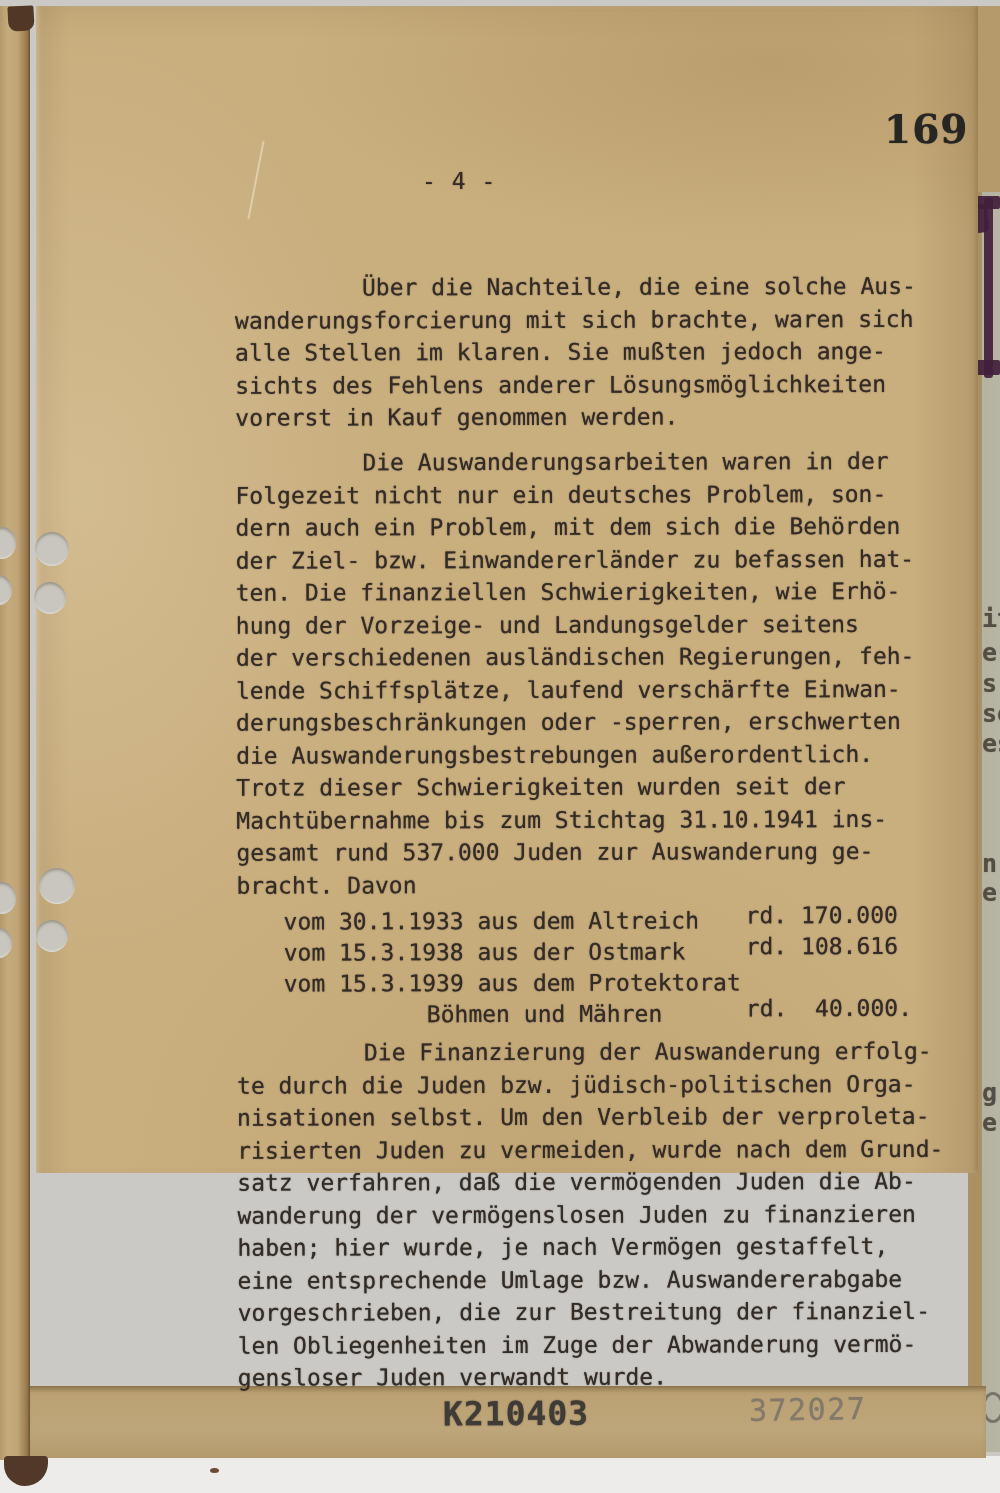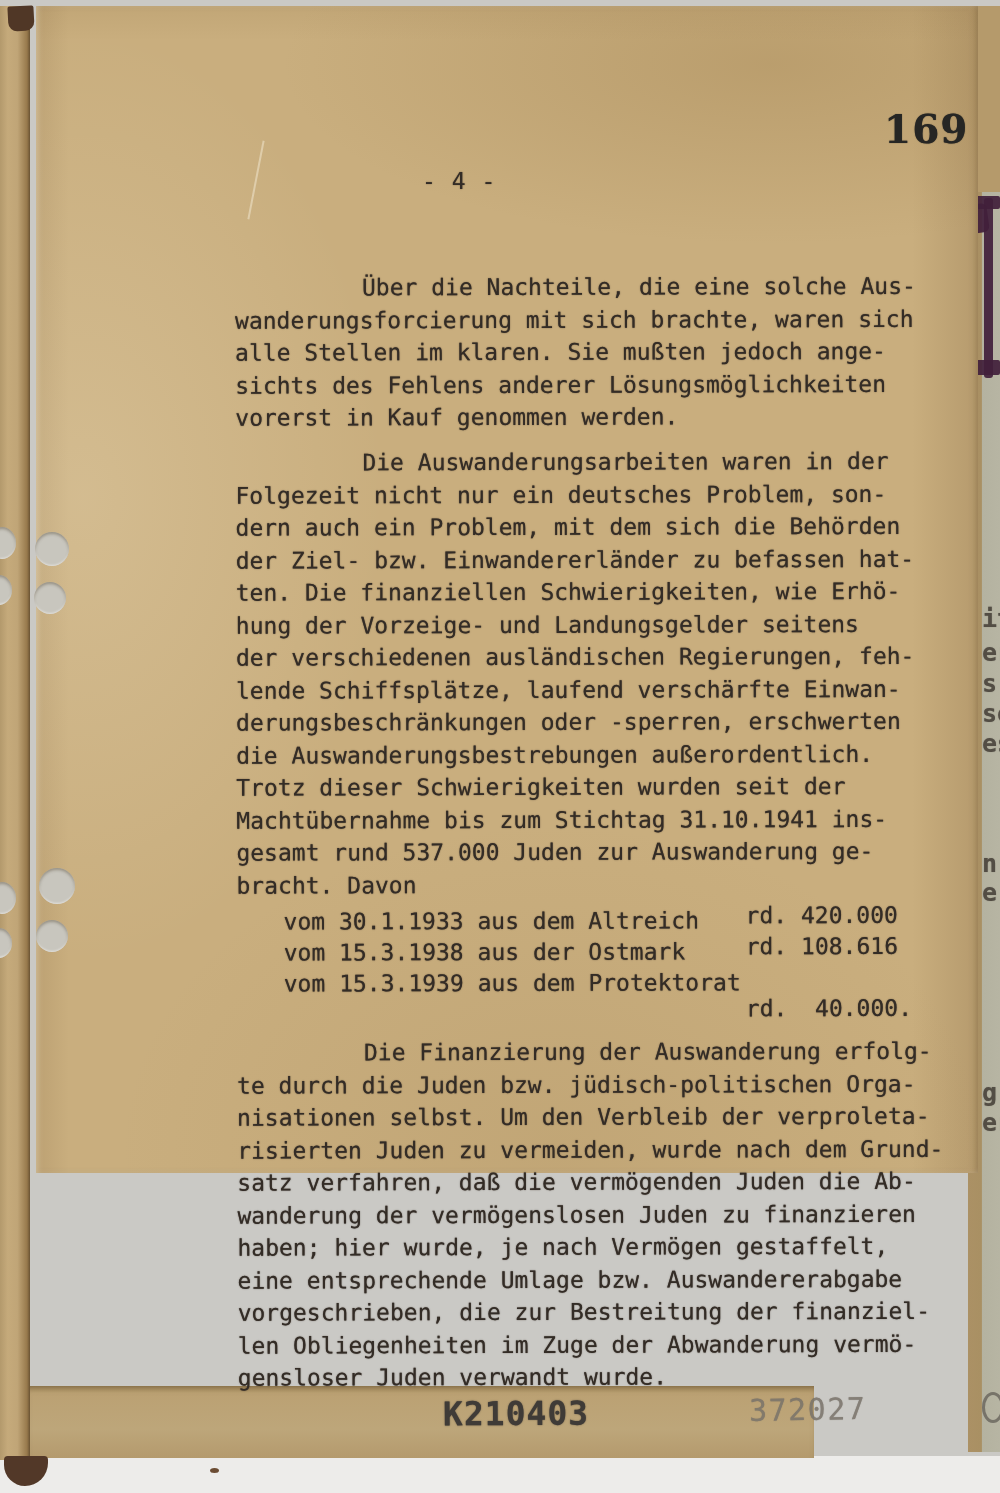--- a/index.html
+++ b/index.html
@@ -43,21 +43,21 @@
     left:8px;top:6px;width:26px;height:25px;background:#503726;
     border-radius:2px 2px 9px 9px;transform:rotate(-3deg);
   }
   .binding-foot{
     left:4px;top:1456px;width:44px;height:30px;background:#523828;
     border-radius:4px 4px 24px 22px;
   }
   .speck{left:210px;top:1468px;width:9px;height:5px;background:#6b4c33;border-radius:50%;}
   
   .bottom-strip{
-    left:28px;top:1386px;width:786px;height:72px;
+    left:28px;top:1386px;width:958px;height:72px;
     background:linear-gradient(180deg,#a98f62 0%,#bba173 10%,#bda67a 60%,#b49a6d 100%);
     box-shadow:inset 0 5px 7px -4px rgba(80,60,30,.55);
   }
   .footer-stamp{position:absolute;white-space:pre;}
   .footer-stamp.left{
     left:415px;top:8px;font-size:33px;font-weight:bold;color:#3f3b37;
     letter-spacing:1px;text-shadow:0 0 1.5px rgba(55,50,45,.8);transform:rotate(-.4deg);
   }
   .footer-stamp.right{
     left:721px;top:6px;font-size:30px;color:var(--graystamp,#79736a);
@@ -181,24 +181,24 @@
             <div class="line">satz verfahren, daß die vermögenden Juden die Ab-</div>
             <div class="line">wanderung der vermögenslosen Juden zu finanzieren</div>
             <div class="line">haben; hier wurde, je nach Vermögen gestaffelt,</div>
             <div class="line">eine entsprechende Umlage bzw. Auswandererabgabe</div>
             <div class="line">vorgeschrieben, die zur Bestreitung der finanziel-</div>
             <div class="line">len Obliegenheiten im Zuge der Abwanderung vermö-</div>
             <div class="line">gensloser Juden verwandt wurde.</div>
           </div>
         </div>
       <div class="stat-table" id="stat-table">
-          <div class="trow"><span class="tlabel">vom 30.1.1933 aus dem Altreich</span><span class="tvalue">rd. 420.000</span></div>
+          <div class="trow"><span class="tlabel">vom 30.1.1933 aus dem Altreich</span><span class="tvalue">rd. 170.000</span></div>
           <div class="trow"><span class="tlabel">vom 15.3.1938 aus der Ostmark</span><span class="tvalue">rd. 108.616</span></div>
           <div class="trow"><span class="tlabel">vom 15.3.1939 aus dem Protektorat</span></div>
-          <div class="trow"><span class="tvalue">rd.  40.000.</span></div>
+          <div class="trow"><span class="tlabel cont">Böhmen und Mähren</span><span class="tvalue">rd.  40.000.</span></div>
         </div>
     </div>
   </div>
 
   <div class="layer binding"></div>
   <div class="layer binding-tab"></div>
   <div class="layer binding-foot"></div>
   <div class="layer speck"></div>
 
   <div class="hole" style="left:35px;top:532px;width:34px;height:34px;"></div>

